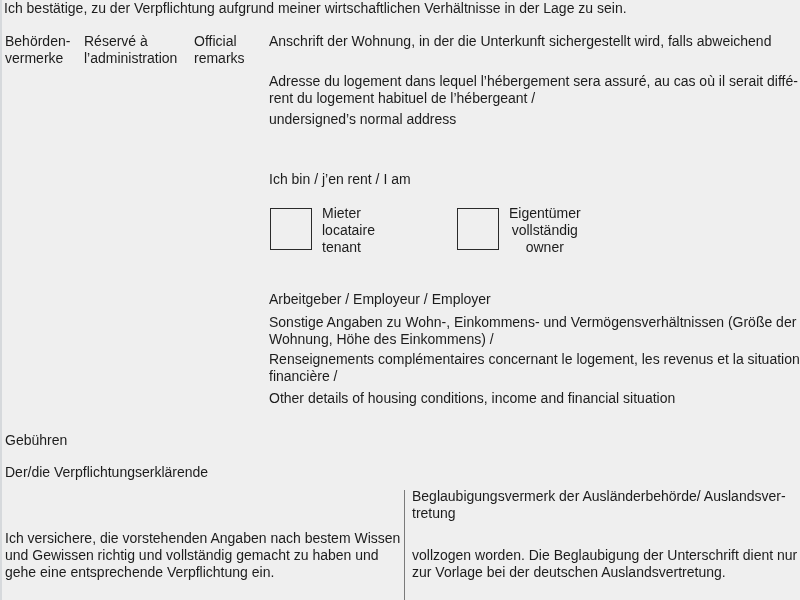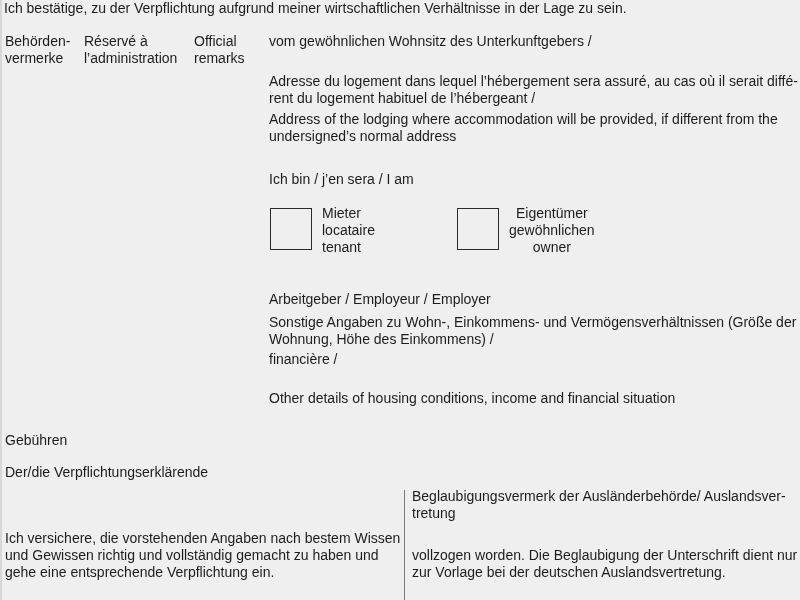--- a/index.html
+++ b/index.html
@@ -71,54 +71,54 @@
   <div class="abs remark-col c2">
     <div class="line">Réservé à</div>
     <div class="line">l’administration</div>
   </div>
   <div class="abs remark-col c3">
     <div class="line">Official</div>
     <div class="line">remarks</div>
   </div>
 
   <div class="para" style="top:33px;">
-    <div class="line">vom gewöhnlichen Wohnsitz des Unterkunftgebers /</div>
+    <div class="line">Anschrift der Wohnung, in der die Unterkunft sichergestellt wird, falls abweichend</div>
   </div>
   <div class="para" style="top:73px;">
     <div class="line">Adresse du logement dans lequel l’hébergement sera assuré, au cas où il serait diffé-</div>
     <div class="line">rent du logement habituel de l’hébergeant /</div>
   </div>
   <div class="para" style="top:111px;">
-    <div class="line">Address of the lodging where accommodation will be provided, if different from the</div>
     <div class="line">undersigned’s normal address</div>
   </div>
 
-  <div class="para line" style="top:171px;">Ich bin / j’en sera / I am</div>
+  <div class="para line" style="top:171px;">Ich bin / j’en rent / I am</div>
 
   <div class="checkbox" style="left:268px; top:208px;"></div>
   <div class="cb-label" style="left:320px; top:205px;">
     <div class="line">Mieter</div>
     <div class="line">locataire</div>
     <div class="line">tenant</div>
   </div>
 
   <div class="checkbox" style="left:455px; top:208px;"></div>
   <div class="cb-label" style="left:507px; top:205px;text-align:center;">
     <div class="line">Eigentümer</div>
-    <div class="line">gewöhnlichen</div>
+    <div class="line">vollständig</div>
     <div class="line">owner</div>
   </div>
 
   <div class="para line" style="top:291px;">Arbeitgeber / Employeur / Employer</div>
 
   <div class="para" style="top:314px;">
     <div class="line">Sonstige Angaben zu Wohn-, Einkommens- und Vermögensverhältnissen (Größe der</div>
     <div class="line">Wohnung, Höhe des Einkommens) /</div>
   </div>
   <div class="para" style="top:351px;">
+    <div class="line">Renseignements complémentaires concernant le logement, les revenus et la situation</div>
     <div class="line">financière /</div>
   </div>
   <div class="para" style="top:390px;">
     <div class="line">Other details of housing conditions, income and financial situation</div>
   </div>
 
   <div class="abs line" style="left:3px; top:432px;">Gebühren</div>
 
   <div class="left-block line" style="top:464px;">Der/die Verpflichtungserklärende</div>
   <div class="left-block" style="top:530px;">

